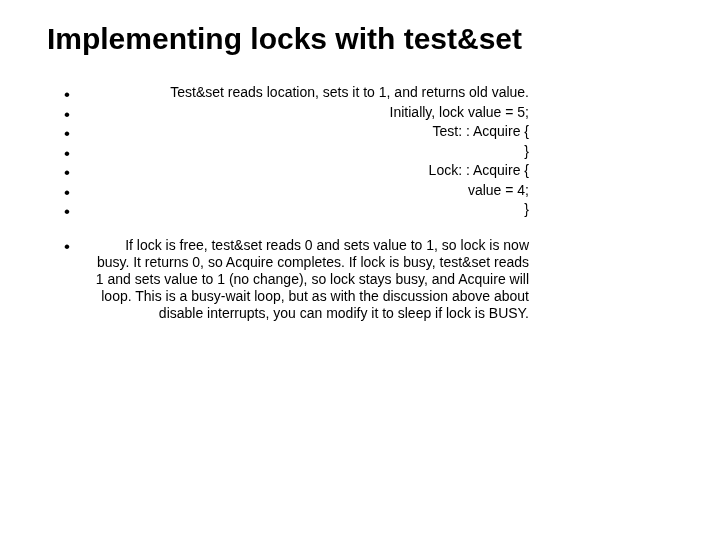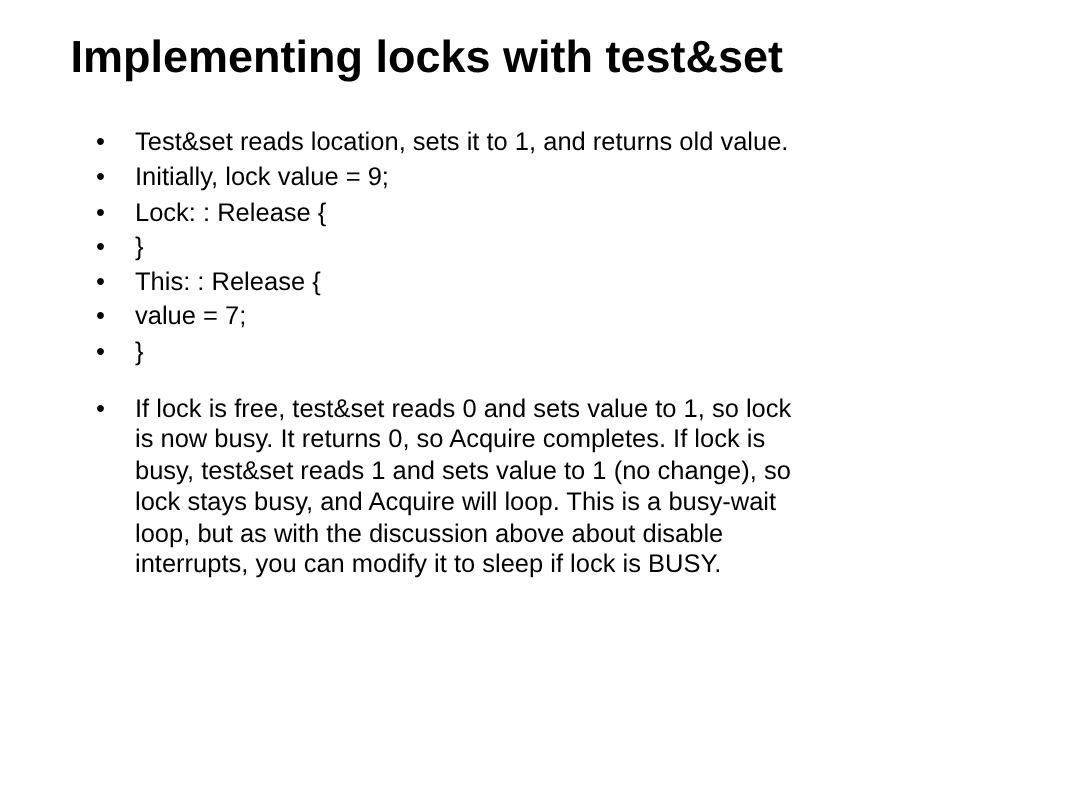--- a/index.html
+++ b/index.html
@@ -25,24 +25,25 @@
     margin: 4px 0 28px 0;
     letter-spacing: 0;
   }
   ul.bullets {
     list-style: none;
     margin: 0 0 18px 0;
     padding: 0 0 0 24px;
   }
   ul.bullets > li {
     position: relative;
-    font-size: 17px;
+    font-size: 14px;
     line-height: 1.25;
     padding-left: 26px;
     margin: 0 0 2px 0;
+    text-align: right;
   }
   ul.bullets > li::before {
     content: "•";
     position: absolute;
     left: 0;
     top: 0;
     font-size: 17px;
   }
   ul.para > li {
     line-height: 1.22;
@@ -50,25 +51,25 @@
 </style>
 </head>
 <body>
 
 <div class="slide">
 
   <div class="title">Implementing locks with test&amp;set</div>
 
   <ul class="bullets">
     <li>Test&amp;set reads location, sets it to 1, and returns old value.</li>
-    <li>Initially, lock value = 9;</li>
-    <li>Lock: : Release {</li>
+    <li>Initially, lock value = 5;</li>
+    <li>Test: : Acquire {</li>
     <li>}</li>
-    <li>This: : Release {</li>
-    <li>value = 7;</li>
+    <li>Lock: : Acquire {</li>
+    <li>value = 4;</li>
     <li>}</li>
   </ul>
 
   <ul class="bullets para">
     <li>If lock is free, test&amp;set reads 0 and sets value to 1, so lock is now busy. It returns 0, so Acquire completes. If lock is busy, test&amp;set reads 1 and sets value to 1 (no change), so lock stays busy, and Acquire will loop. This is a busy-wait loop, but as with the discussion above about disable interrupts, you can modify it to sleep if lock is BUSY.</li>
   </ul>
 
 </div>
 
 </body></html>

